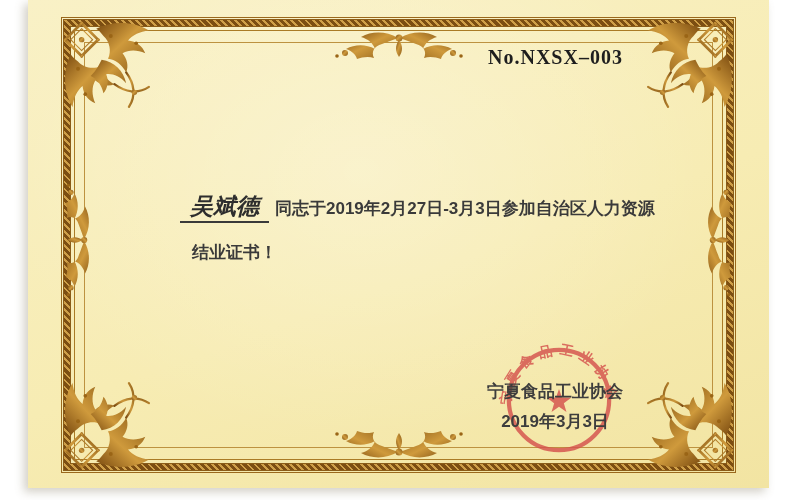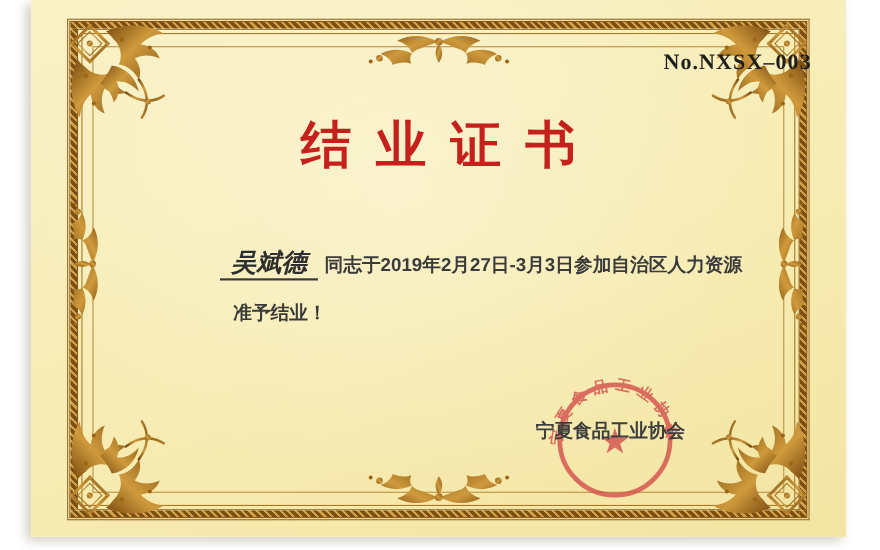--- a/index.html
+++ b/index.html
@@ -32,33 +32,33 @@
   .c-bl{left:30px;bottom:14px;transform:scaleY(-1);}
   .c-br{right:30px;bottom:14px;transform:scale(-1,-1);}
   .edge{width:170px;height:30px;}
   .e-top{left:50%;top:30px;transform:translateX(-50%);}
   .e-bottom{left:50%;bottom:28px;transform:translateX(-50%) scaleY(-1);}
   .e-left{left:-25px;top:226px;width:150px;height:28px;transform:rotate(90deg);}
   .e-right{left:616px;top:226px;width:150px;height:28px;transform:rotate(-90deg);}
   .e-left svg,.e-right svg{width:150px;height:28px;}
   
   .serial{
-    position:absolute;z-index:4;top:46px;left:460px;width:250px;text-align:right;
+    position:absolute;z-index:4;top:46px;left:460px;width:250px;text-align:left;
     font-family:"Liberation Serif","DejaVu Serif",serif;
     font-size:20px;font-weight:bold;color:#1e1e1e;letter-spacing:1px;
   }
   .title{
     position:absolute;z-index:4;top:104px;left:0;width:100%;text-align:center;
     font-family:"Liberation Serif","DejaVu Serif",serif;
     font-size:46px;line-height:56px;font-weight:bold;color:#c5201b;
     letter-spacing:22px;text-indent:22px;
   }
   .body-text{
-    position:absolute;z-index:4;left:148px;top:187px;width:540px;
-    font-size:17px;line-height:44px;color:#3a3a3a;font-weight:600;margin-top:32px;
+    position:absolute;z-index:4;left:128px;top:187px;width:540px;
+    font-size:17px;line-height:44px;color:#3a3a3a;font-weight:600;
   }
   .body-text .line{white-space:nowrap;}
   .line-first{padding-left:24px;}
   .line-last{padding-left:36px;}
   .recipient{
     display:inline-block;font-family:cursive;font-style:italic;font-weight:700;
     font-size:23px;color:#2e2e2e;border-bottom:2px solid #3a3a3a;
     padding:0 10px 1px 10px;margin-right:6px;line-height:26px;
   }
   .signature{
@@ -138,37 +138,37 @@
     </svg>
   <div class="orn e-left"><svg viewBox="0 0 170 30">
         <use href="#edgeOrn"></use>
       </svg></div>
   <div class="orn e-right"><svg viewBox="0 0 170 30">
         <use href="#edgeOrn"></use>
       </svg></div>
 
   <div class="serial">No.NXSX–003</div>
 
-  <div class="title">结业证书</div>
 
   <div class="body-text">
     <div class="line line-first"><span class="recipient">吴斌德</span><span>同志于2019年2月27日-3月3日参加自治区人力资源</span></div>
-    <div class="line line-last">准予结业！</div>
+    <div class="line line-last">结业证书！</div>
   </div>
 
   <svg class="seal" viewBox="0 0 160 160">
     <g opacity="0.82">
       <circle cx="80" cy="80" r="59" fill="none" stroke="#d5524d" stroke-width="5"></circle>
       <path d="M80 67 L83.5 77.2 L94.3 77.4 L85.7 83.9 L88.8 94.2 L80 88 L71.2 94.2 L74.3 83.9 L65.7 77.4 L76.5 77.2 Z" fill="#d5524d"></path>
       <defs>
           <path id="sealArc" d="M 36 120 A 57 57 0 1 1 124 120" fill="none"></path>
         </defs>
       <text font-size="16" fill="#d5524d" letter-spacing="7" font-weight="bold">
         <textPath href="#sealArc" startOffset="50%" text-anchor="middle">宁夏食品工业协会</textPath>
       </text>
     </g>
   </svg>
 
   <div class="signature">
     <div>宁夏食品工业协会</div>
+    <div>2019年3月3日</div>
   </div>
 
 </div>
 
 </body></html>

